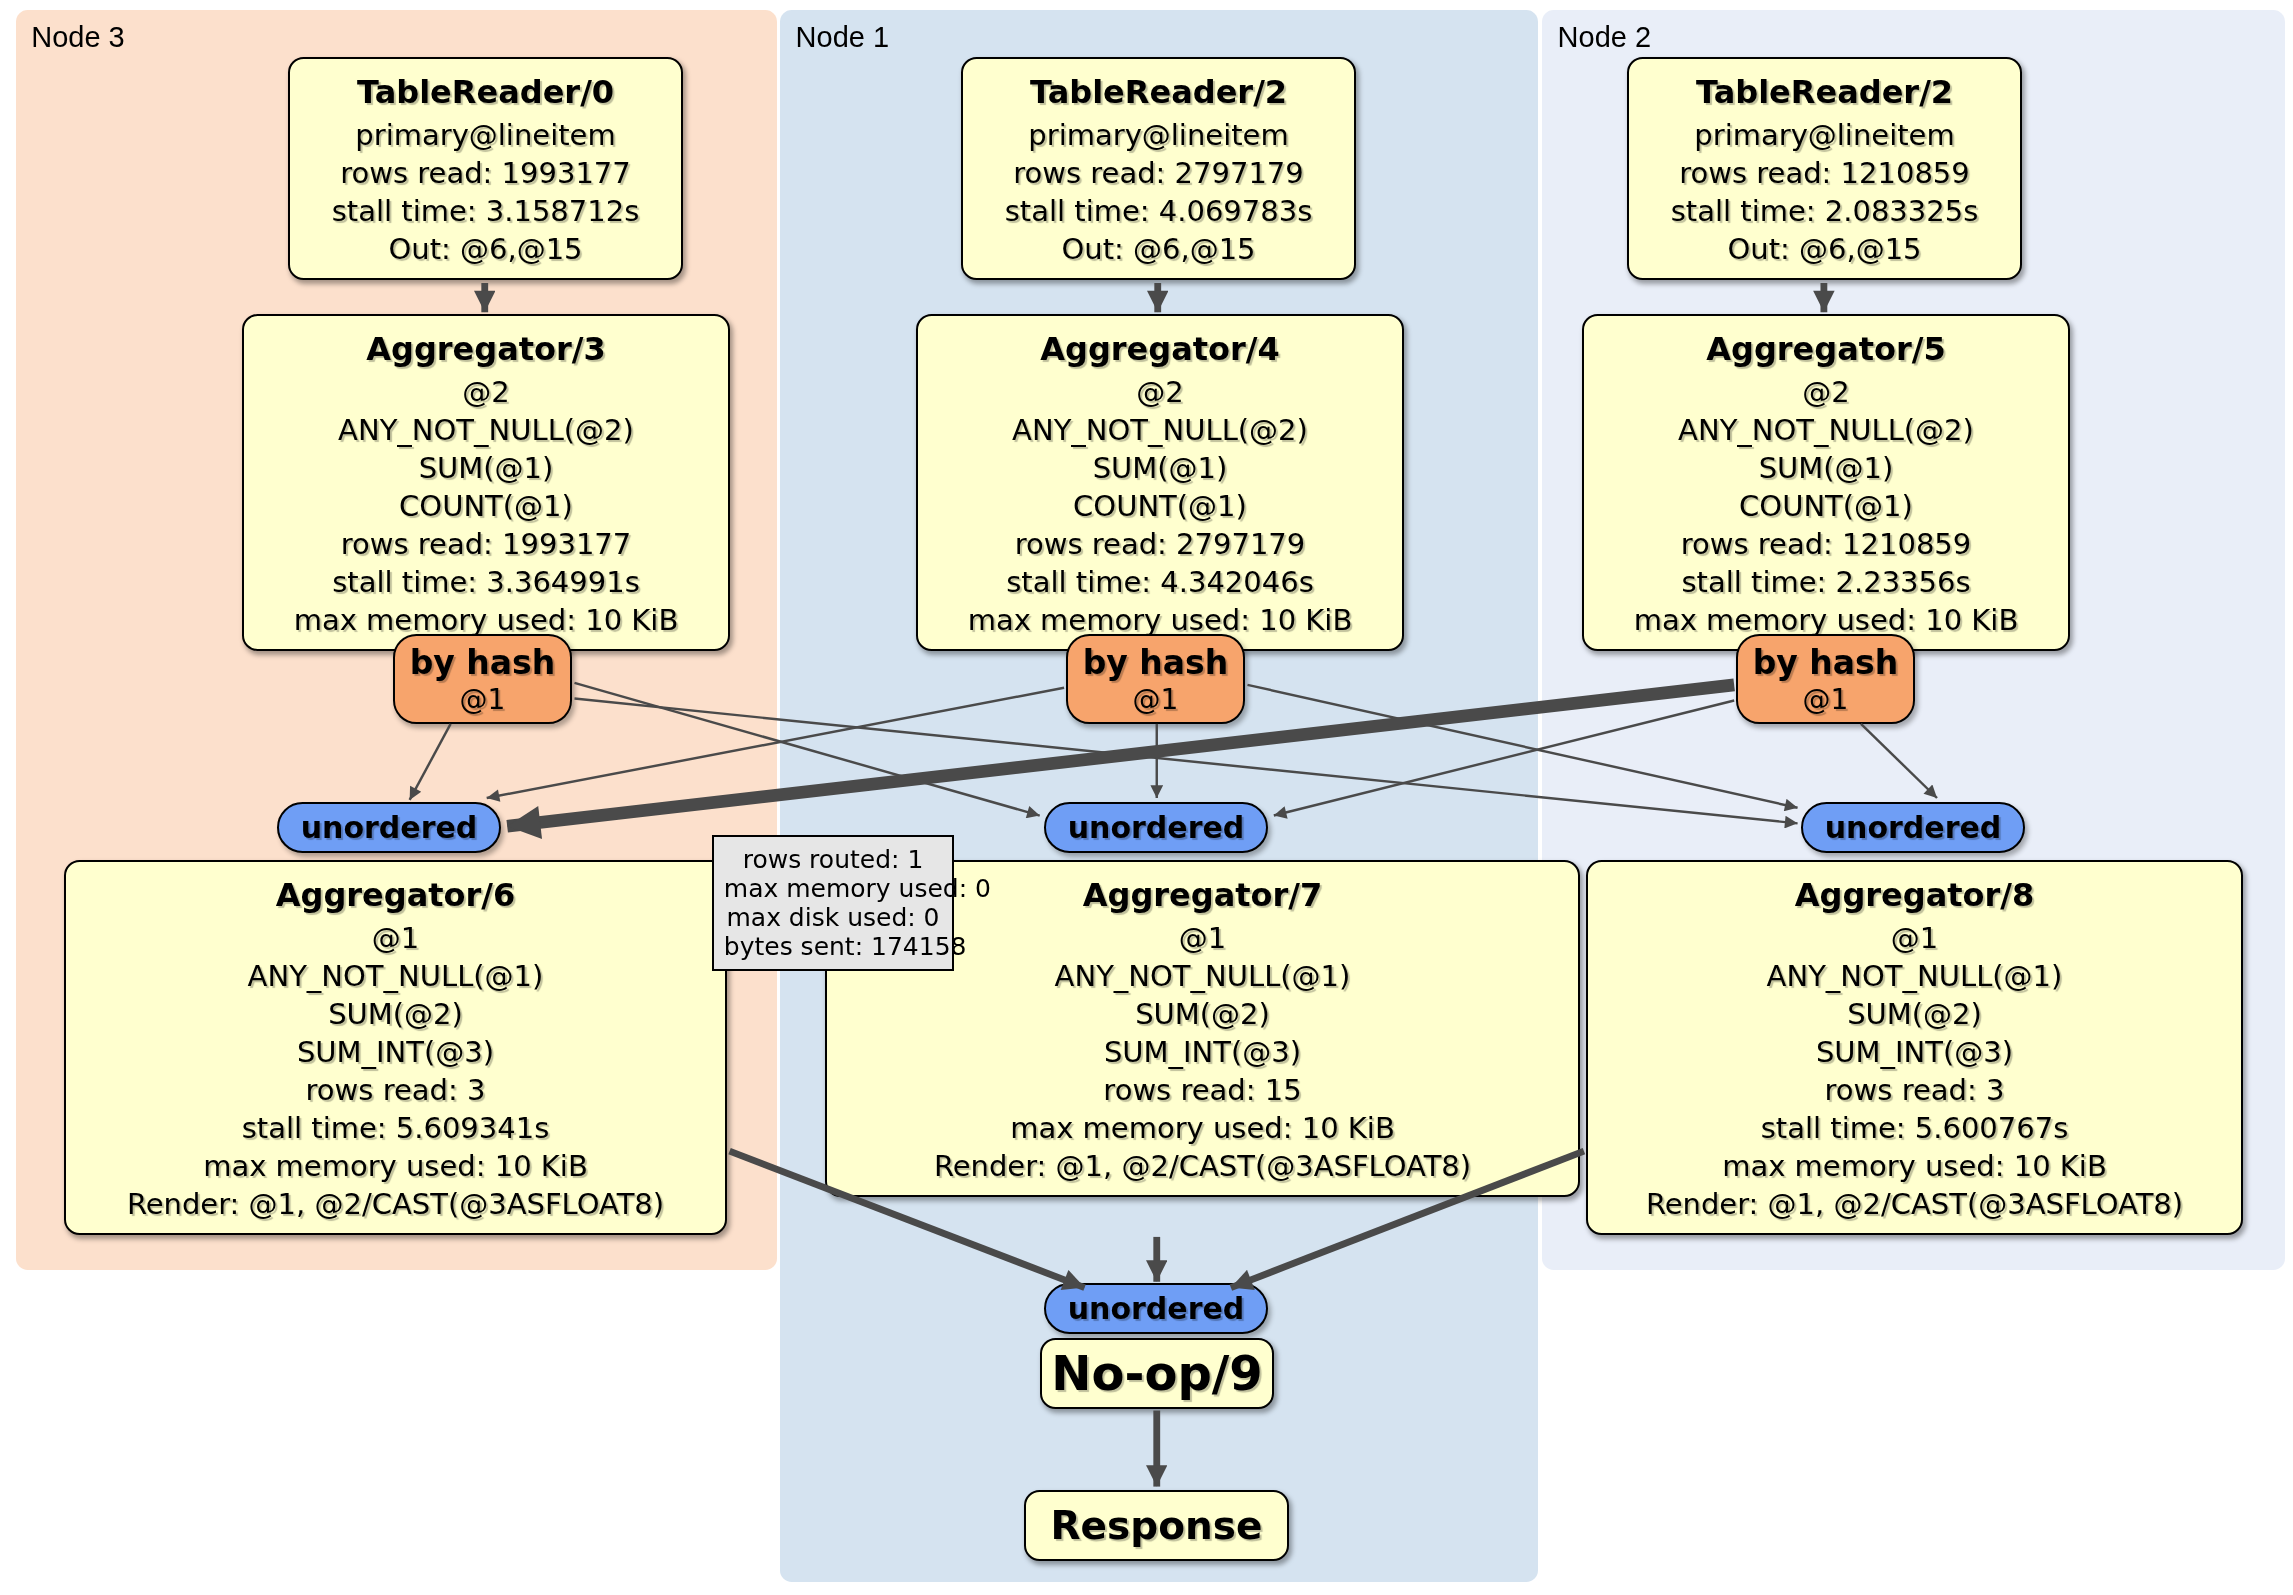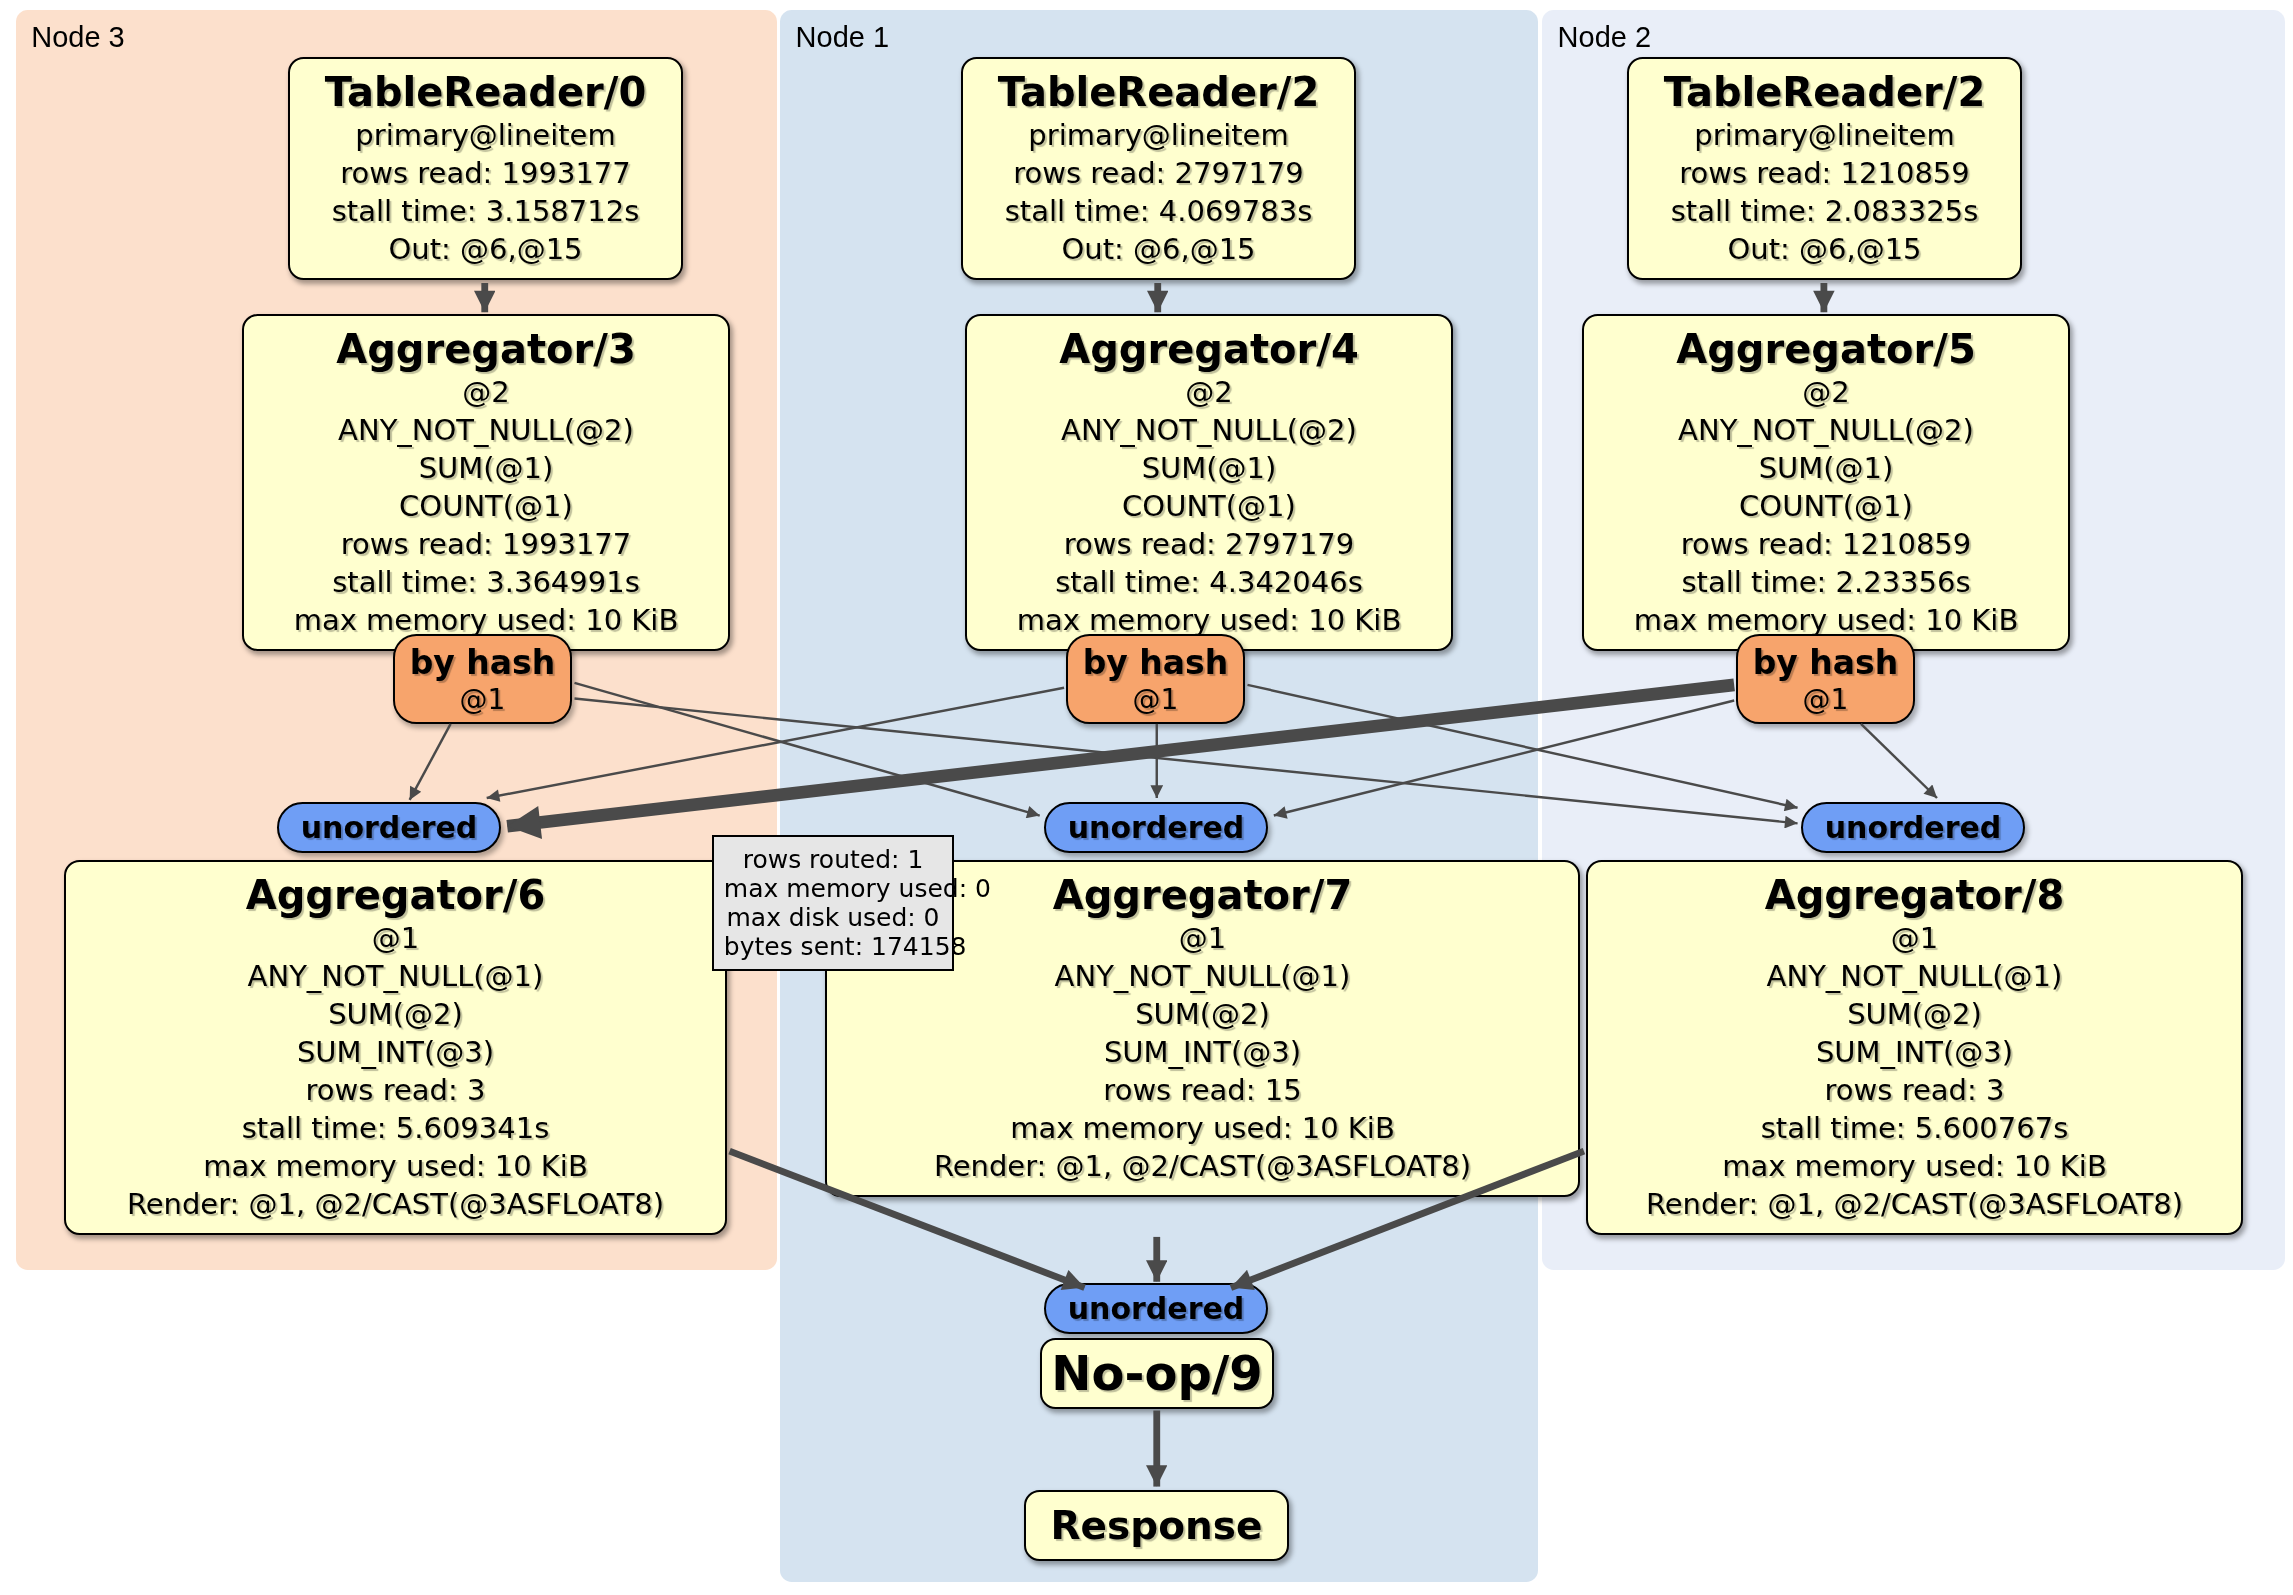--- a/index.html
+++ b/index.html
@@ -13,21 +13,21 @@
     position:absolute;left:15.6px;top:11.7px;font-family:"Liberation Sans",sans-serif;
     font-size:29px;color:#000;
   }
   .proc{
     position:absolute;background:#FFFFCF;border:2.9px solid #000;border-radius:15.6px;
     box-shadow:2.9px 3.9px 4.9px rgba(0,0,0,0.35);
     text-align:center;padding:9.8px 7.8px;box-sizing:border-box;
     font-family:"DejaVu Sans",sans-serif;color:#000;
     text-shadow:2px 2px 1px rgba(0,0,0,0.25);
   }
-  .proc-title{font-size:40px;font-weight:bold;line-height:47px;white-space:nowrap;}
+  .proc-title{font-size:32px;font-weight:bold;line-height:47px;white-space:nowrap;}
   .proc-line{font-size:29px;line-height:38px;white-space:nowrap;}
   .router-hash{
     position:absolute;background:#F7A46C;border:2.9px solid #000;border-radius:23.4px;
     box-shadow:2.9px 3.9px 4.9px rgba(0,0,0,0.3);
     text-align:center;padding:5.9px 9.8px;box-sizing:border-box;
     text-shadow:2px 2px 1px rgba(0,0,0,0.25);
   }
   .router-hash .rh-label{font-size:33px;font-weight:bold;line-height:41px;}
   .router-hash .rh-key{font-size:28px;line-height:33px;}
   .router-sync{
@@ -84,21 +84,21 @@
   <div class="proc" style="left:242px;top:314px;width:488px;">
     <div class="proc-title">Aggregator/3</div>
     <div class="proc-line">@2</div>
     <div class="proc-line">ANY_NOT_NULL(@2)</div>
     <div class="proc-line">SUM(@1)</div>
     <div class="proc-line">COUNT(@1)</div>
     <div class="proc-line">rows read: 1993177</div>
     <div class="proc-line">stall time: 3.364991s</div>
     <div class="proc-line">max memory used: 10 KiB</div>
   </div>
-  <div class="proc" style="left:965px;top:314px;width:488px;">
+  <div class="proc" style="left:916px;top:314px;width:488px;">
     <div class="proc-title">Aggregator/4</div>
     <div class="proc-line">@2</div>
     <div class="proc-line">ANY_NOT_NULL(@2)</div>
     <div class="proc-line">SUM(@1)</div>
     <div class="proc-line">COUNT(@1)</div>
     <div class="proc-line">rows read: 2797179</div>
     <div class="proc-line">stall time: 4.342046s</div>
     <div class="proc-line">max memory used: 10 KiB</div>
   </div>
   <div class="proc" style="left:1582px;top:314px;width:488px;">

